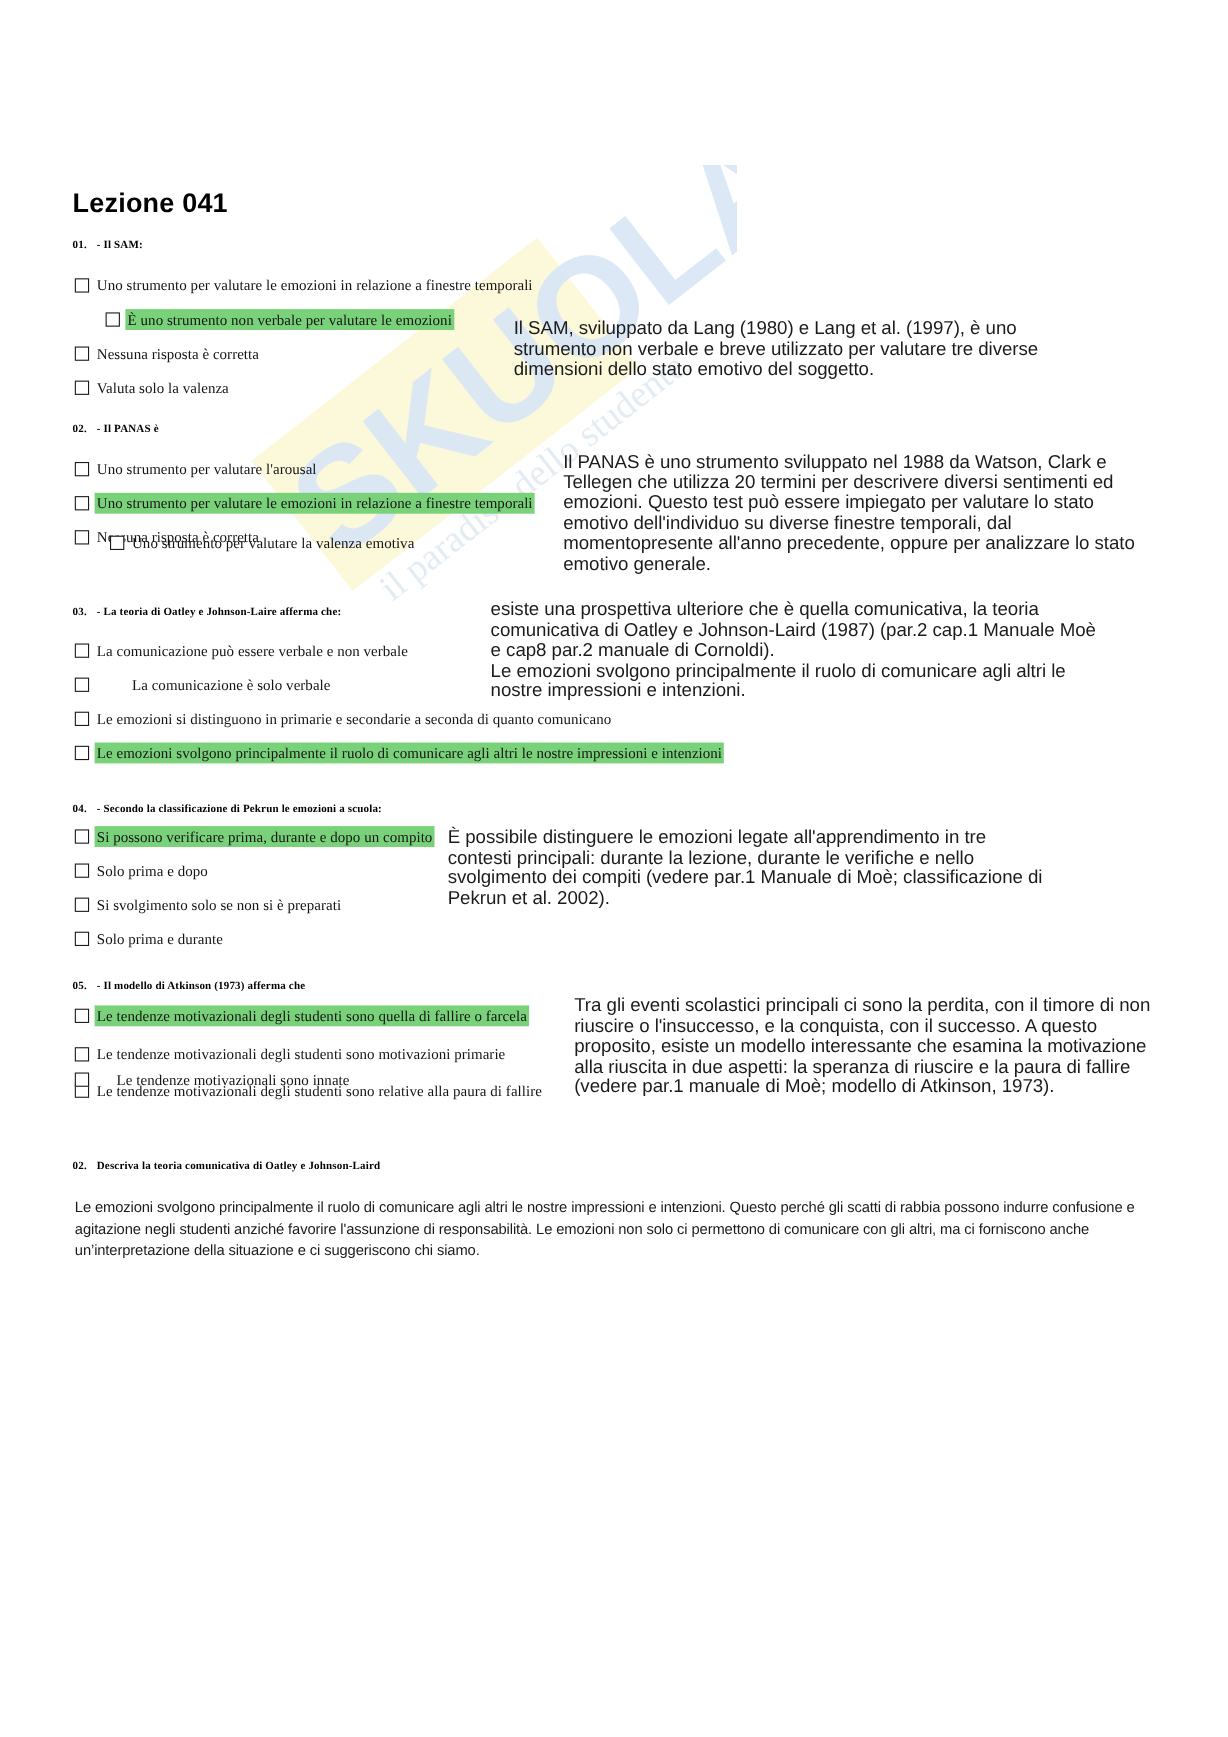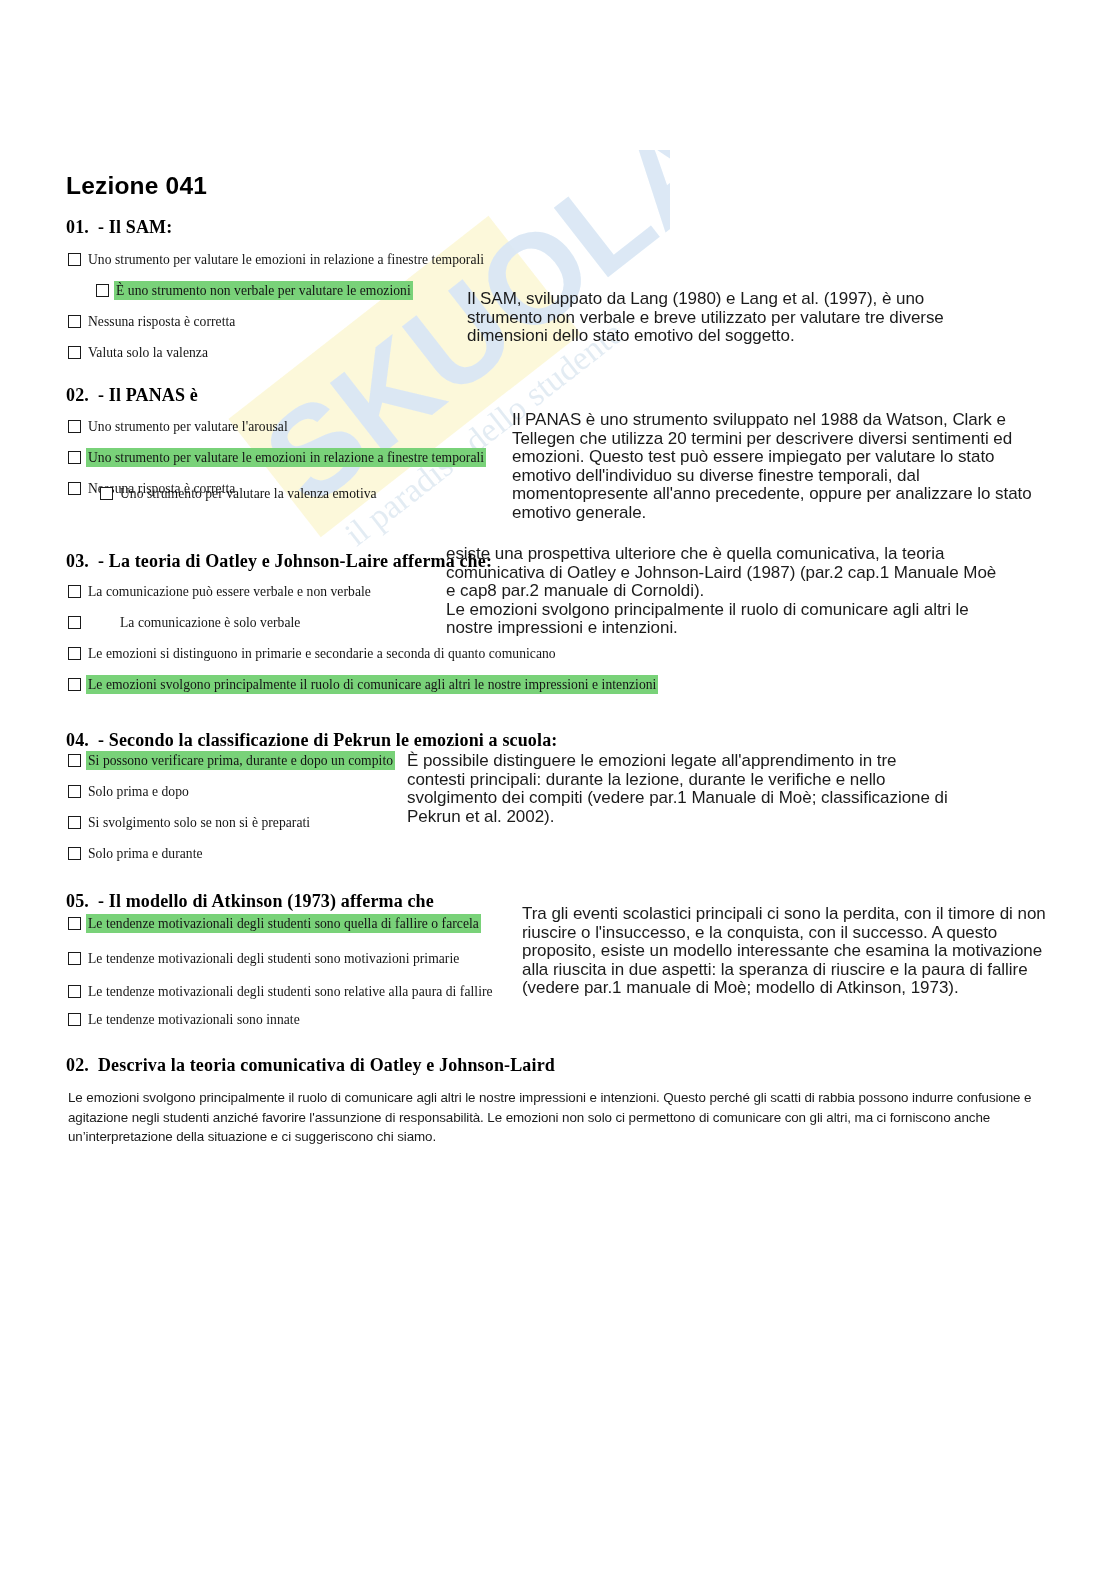--- a/index.html
+++ b/index.html
@@ -48,21 +48,21 @@
     letter-spacing: 0.2px;
     color: #000;
   }
 
   .question-block { position: absolute; left: 0; top: 0; }
 
   .q-head {
     position: absolute;
     font-family: "Liberation Serif", serif;
     font-weight: bold;
-    font-size: 18px;
+    font-size: 10px;
     color: #000;
     white-space: nowrap;
     letter-spacing: 0.15px;
   }
   .q-num { margin-right: 9px; }
 
   .option-row {
     position: absolute;
     display: flex;
     align-items: center;
@@ -234,21 +234,21 @@
       <span class="opt-text hl">Le tendenze motivazionali degli studenti sono quella di fallire o farcela</span>
     </div>
     <div class="option-row" style="left:68px; top:949px;">
       <span class="cbox"></span>
       <span class="opt-text">Le tendenze motivazionali degli studenti sono motivazioni primarie</span>
     </div>
     <div class="option-row" style="left:68px; top:982px;">
       <span class="cbox"></span>
       <span class="opt-text">Le tendenze motivazionali degli studenti sono relative alla paura di fallire</span>
     </div>
-    <div class="option-row" style="left:68px; top:1010px;">
+    <div class="option-row" style="left:68px; top:972px;gap:18px;">
       <span class="cbox"></span>
       <span class="opt-text">Le tendenze motivazionali sono innate</span>
     </div>
 
     <div class="explain" style="left:522px; top:905px; width:530px;">Tra gli eventi scolastici principali ci sono la perdita, con il timore di non riuscire o l'insuccesso, e la conquista, con il successo. A questo proposito, esiste un modello interessante che esamina la motivazione alla riuscita in due aspetti: la speranza di riuscire e la paura di fallire (vedere par.1 manuale di Moè; modello di Atkinson, 1973).</div>
   </div>
 
   <div class="question-block">
     <div class="q-head" style="left:66px; top:1055px;">
       <span class="q-num">02.</span><span>Descriva la teoria comunicativa di Oatley e Johnson-Laird</span>

